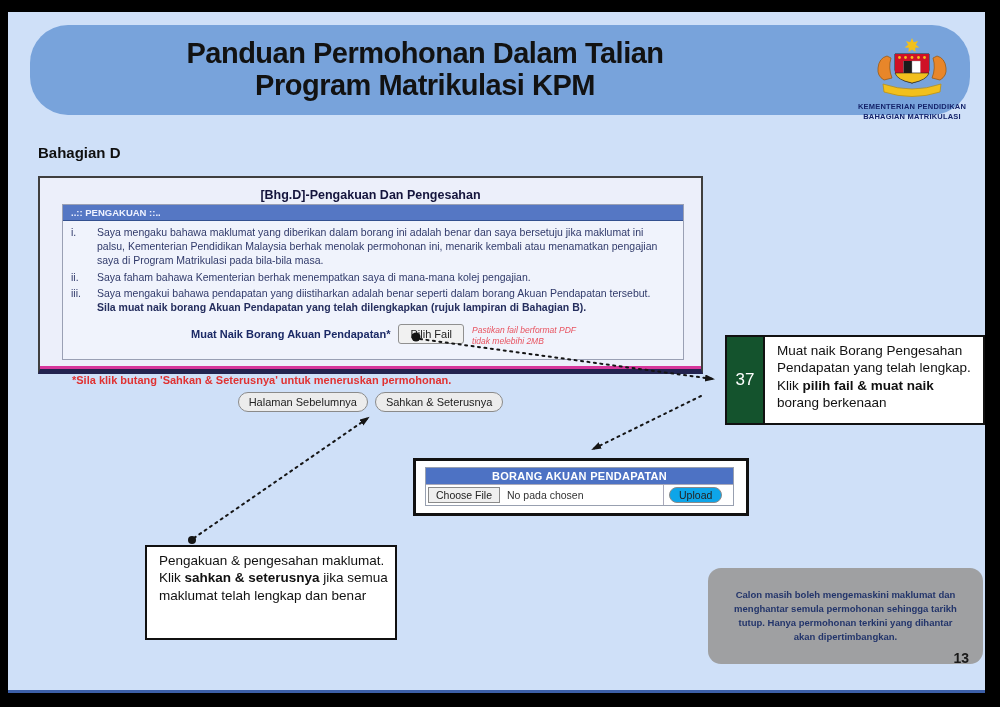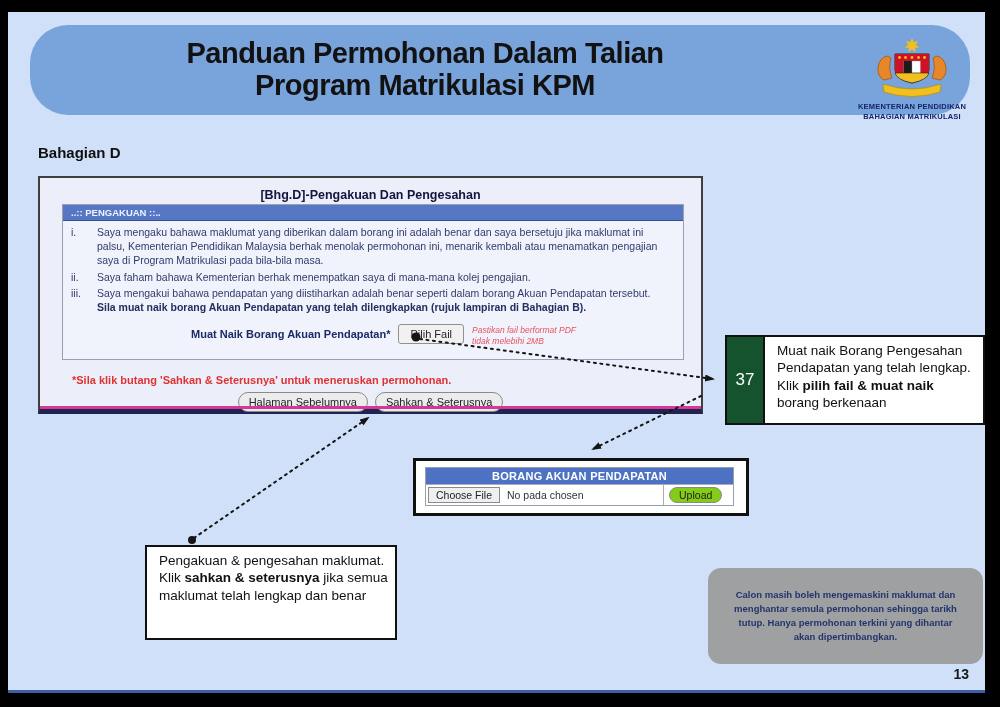--- a/index.html
+++ b/index.html
@@ -14,21 +14,21 @@
   .title-wrap { position:absolute; left:60px; right:210px; top:12px; text-align:center;
                 font-weight:bold; color:#121212; font-size:29px; line-height:1.12;
                 letter-spacing:-0.5px; }
   .logo-wrap { position:absolute; left:812px; top:13px; width:140px; text-align:center; }
   .ministry-txt { font-size:7.5px; font-weight:bold; color:#15246b; line-height:1.3;
                   letter-spacing:.2px; }
 
   .section-label { position:absolute; left:30px; top:132px; font-size:15px; font-weight:bold; color:#101010; }
 
   
-  .form-box { position:absolute; left:30px; top:164px; width:665px; height:238px;
+  .form-box { position:absolute; left:30px; top:164px; width:665px; height:198px;
               background:#eceffa; border:2px solid #3f3f3f; border-bottom:5px solid #23234f; }
   .pink-line { position:absolute; left:0; right:0; bottom:0; height:3px; background:#d6379b; }
   .form-title { text-align:center; font-size:12.5px; font-weight:bold; color:#14143c; margin-top:10px; }
   .fieldset { position:absolute; left:22px; top:26px; width:622px; height:156px;
               border:1px solid #9aa0b4; background:#f0f3fc; }
   .pengakuan-bar { height:16px; background:#5577c4; border-bottom:1px solid #33508f;
                    color:#eef2ff; font-size:9.5px; font-weight:bold; padding:2px 0 0 8px; }
   .items { padding:5px 10px 0 8px; }
   .item { display:flex; margin-bottom:3px; }
   .item-num { width:26px; flex:none; font-size:10.5px; color:#303a6a; }
@@ -58,30 +58,30 @@
   .upload-panel { position:absolute; left:405px; top:446px; width:336px; height:58px;
                   background:#fff; border:3px solid #111; padding:6px 12px 0 9px; }
   .up-table { border:1px solid #98a0b0; }
   .up-header { background:#4d72c4; color:#fff; font-weight:bold; font-size:11px;
                text-align:center; padding:2px 0; letter-spacing:.3px; }
   .up-row { display:flex; align-items:center; background:#fff; border-top:1px solid #aab; height:21px; }
   .choose-btn { background:#efefef; border:1px solid #8a8a8a; border-radius:0; margin:1px 0 1px 2px;
                 font-size:10.5px; color:#222; padding:1px 7px; font-family:"Liberation Sans", sans-serif; }
   .no-file { font-size:10.5px; color:#333; padding-left:7px; width:164px;
              border-right:1px solid #aab; align-self:stretch; display:flex; align-items:center; }
-  .upload-btn { background:#84cc16; border:1px solid #8a8a8a; border-radius:8px; margin-left:5px;
+  .upload-btn { background:#0ea5e9; border:1px solid #8a8a8a; border-radius:8px; margin-left:5px;
                 font-size:10.5px; color:#222; padding:1px 9px; font-family:"Liberation Sans", sans-serif; }
 
   
   .note-gray { position:absolute; left:700px; top:556px; width:275px; height:96px;
                background:#9fa0a2; border-radius:13px; display:flex; align-items:center;
                padding:10px 26px; }
   .note-gray-text { font-size:9.5px; font-weight:600; color:#23356b; line-height:1.45; text-align:center; }
 
-  .page-num { position:absolute; right:16px; bottom:8px; font-size:14px; font-weight:bold; color:#1a1a1a; }
+  .page-num { position:absolute; right:16px; bottom:24px; font-size:14px; font-weight:bold; color:#1a1a1a; }
 
   .arrows { position:absolute; left:0; top:0; width:1000px; height:707px; pointer-events:none; z-index:6; }
 </style>
 </head>
 <body>
 
 <div class="slide">
 
   <div class="header-band">
     <div class="title-wrap">

